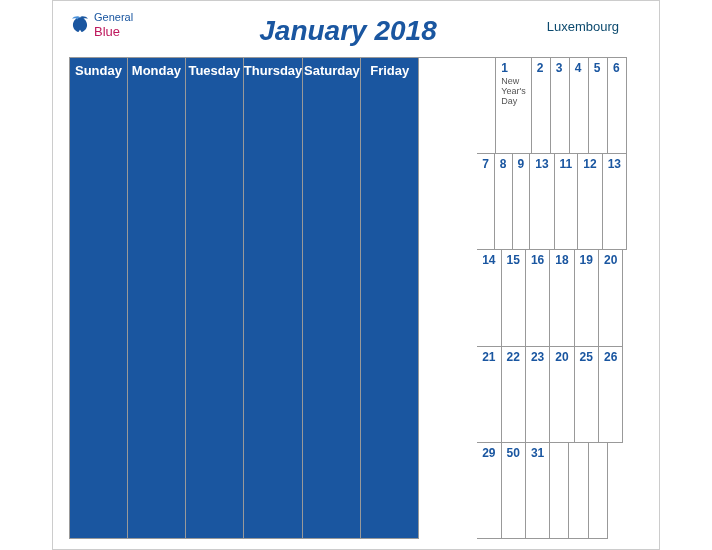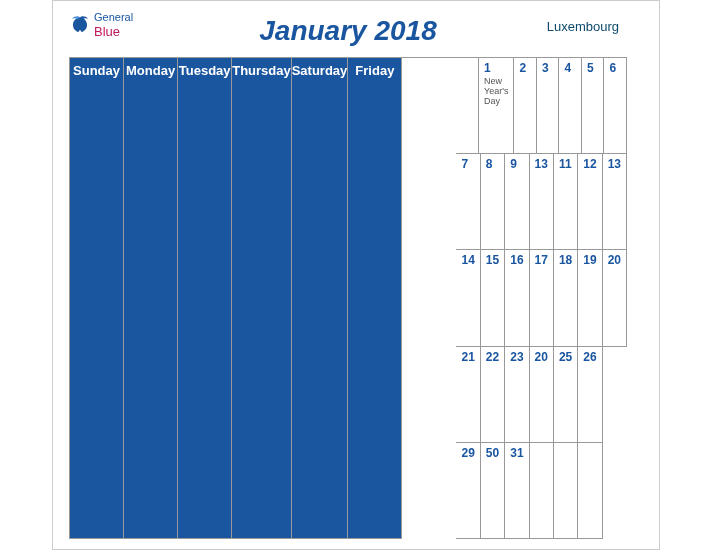--- a/index.html
+++ b/index.html
@@ -204,23 +204,20 @@
           <div class="day-cell">
             <span class="day-number">14</span>
           </div>
           <div class="day-cell">
             <span class="day-number">15</span>
           </div>
           <div class="day-cell">
             <span class="day-number">16</span>
           </div>
           <div class="day-cell">
-            <span class="day-number">17</span>
-          </div>
-          <div class="day-cell">
             <span class="day-number">18</span>
           </div>
           <div class="day-cell">
             <span class="day-number">19</span>
           </div>
           <div class="day-cell">
             <span class="day-number">20</span>
           </div>
         </div>
         <div class="week-row">

